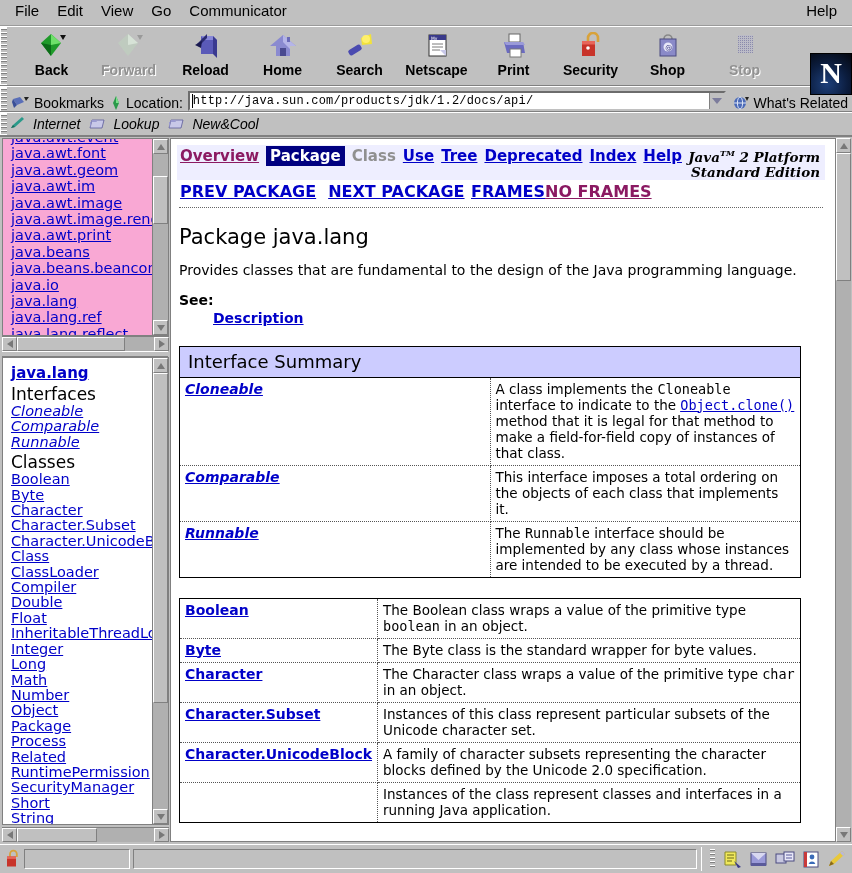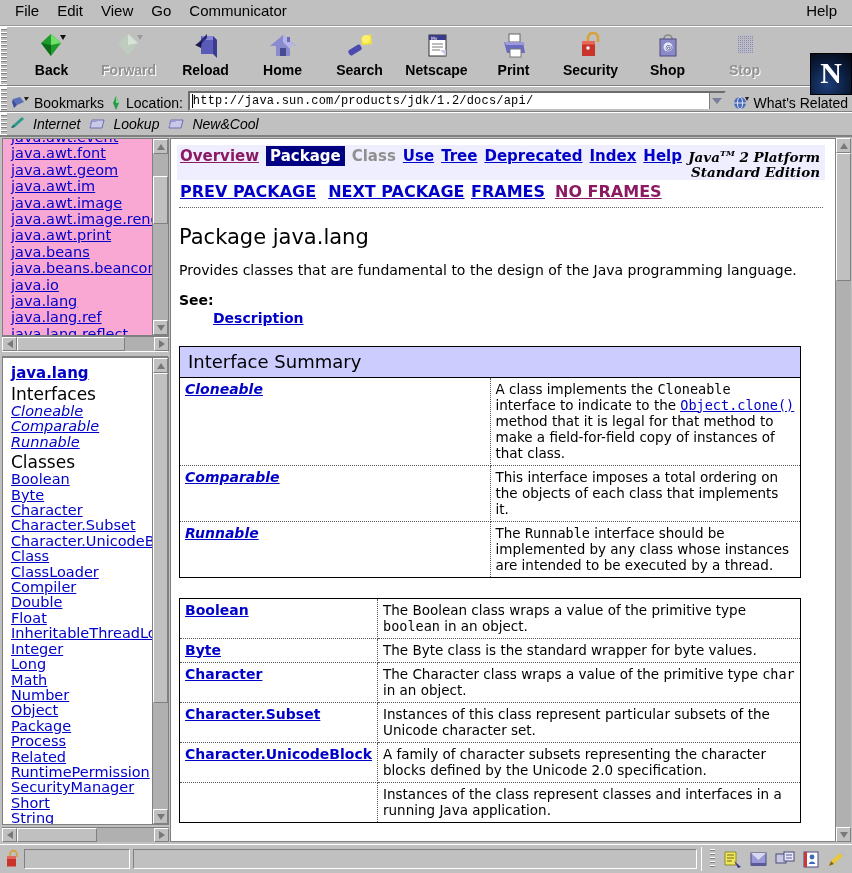--- a/index.html
+++ b/index.html
@@ -184,21 +184,21 @@
     background: #000080; color: #fff; text-decoration: none; padding: 1px 4px;
   }
   .navlinks .plain { color: #909090; text-decoration: none; }
   .j2p { text-align: right; font-family: "DejaVu Serif", serif; font-style: italic;
          font-weight: bold; font-size: 13.5px; line-height: 15px; color: #000; padding-right: 2px; }
   .j2p sup { font-size: 8px; vertical-align: super; }
 
   .subnav { display: flex; font-size: 16px; font-weight: bold;
             font-family: "DejaVu Sans", sans-serif; padding: 2px 3px 0 3px; position: relative; }
   .subnav .left { display: flex; gap: 12px; }
-  .subnav .mid { position: absolute; left: 294px; display: flex; gap: 10px; }
+  .subnav .mid { position: absolute; left: 294px; display: flex; }
   .dotted-rule { border-bottom: 1px dotted #666; margin: 6px 2px 0 2px; }
 
   h1.pkgtitle { font-size: 21px; font-weight: normal; font-family: "DejaVu Sans", sans-serif;
                 color: #000; margin: 17px 0 0 2px; }
   p.pkgdesc { font-size: 14px; font-family: "DejaVu Sans", sans-serif; color: #000;
               margin: 13px 0 0 2px; }
   .see-lbl { font-size: 14px; font-weight: bold; font-family: "DejaVu Sans", sans-serif;
              margin: 14px 0 0 2px; }
   .see-link { font-size: 14px; font-weight: bold; font-family: "DejaVu Sans", sans-serif;
               margin: 2px 0 0 36px; }

